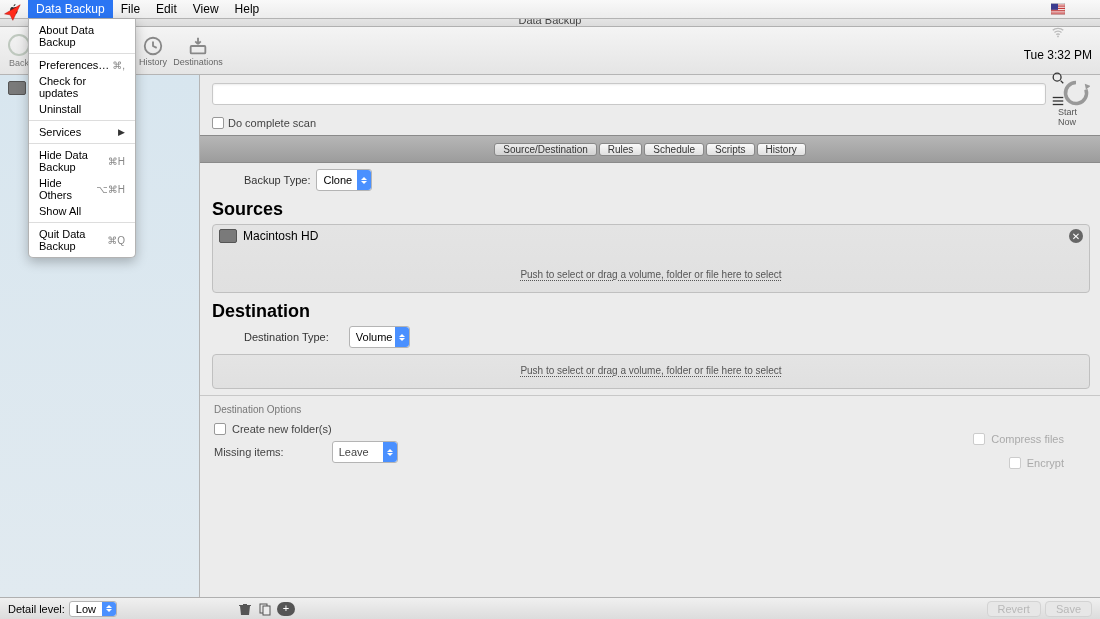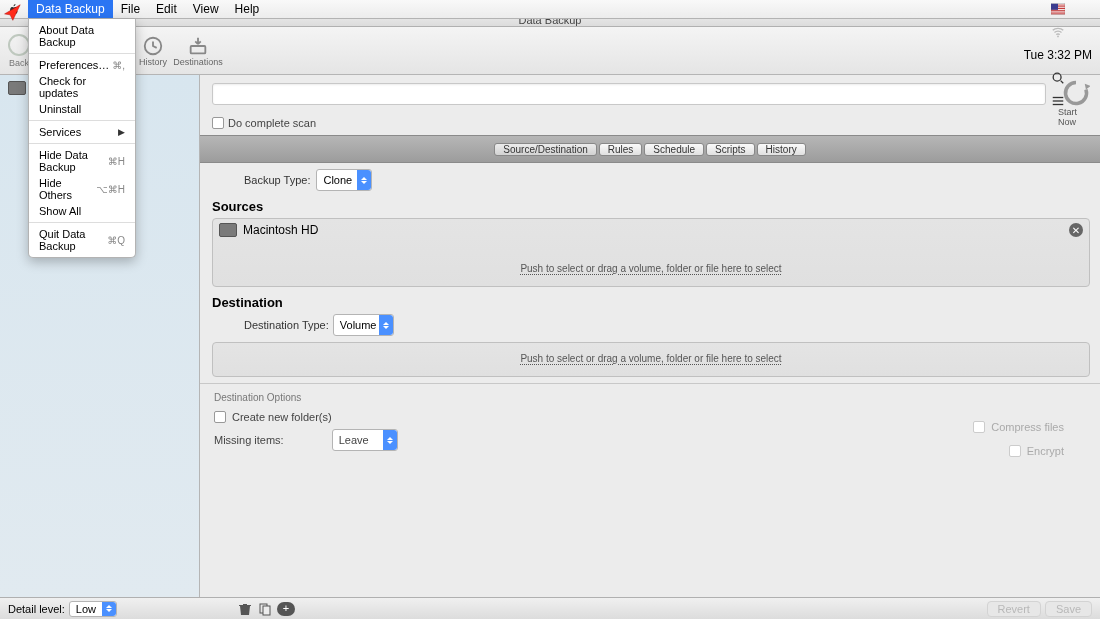--- a/index.html
+++ b/index.html
@@ -65,21 +65,21 @@
   .tab { background:linear-gradient(#fafafa,#e0e0e0); border:1px solid #888; border-radius:3px; padding:0 8px; font-size:10px; color:#333; height:13px; line-height:12px; cursor:default;}
   .tab.active { background:linear-gradient(#ececec,#d2d2d2);}
 
   .row-label { font-size:11px; color:#333;padding-left:32px; }
   .sel { position:relative; background:#fff; border:1px solid #b4b4b4; border-radius:3px; height:22px; display:inline-flex; align-items:center; padding:0 16px 0 6px; font-size:11px; min-width:56px;}
   .sel .arr { position:absolute; right:0; top:0; bottom:0; width:14px; background:#4a90ff; border-radius:0 3px 3px 0; display:flex; flex-direction:column; align-items:center; justify-content:center;}
   .sel .arr::before, .sel .arr::after { content:""; border-left:3px solid transparent; border-right:3px solid transparent; }
   .sel .arr::before { border-bottom:3px solid #fff; margin-bottom:1px;}
   .sel .arr::after { border-top:3px solid #fff;}
 
-  h4.section { font-size:13px; font-weight:bold; color:#000; margin-top:8px; margin-bottom:4px;}
+  h4.section { font-size:18px; font-weight:bold; color:#000; margin-top:8px; margin-bottom:4px;}
 
   .sources-box { background:linear-gradient(#e4e4e4,#e0e0e0); border:1px solid #c0c0c0; border-radius:4px; padding:4px 6px; position:relative; min-height:32px;}
   .sources-box .src-item { display:flex; align-items:center; gap:6px; font-size:12px; }
   .sources-box .src-item .drv { width:18px; height:14px; background:#7a7a7a; border-radius:2px; border:1px solid #555;}
   .sources-box .rm { position:absolute; top:4px; right:6px; width:14px; height:14px; border-radius:50%; background:#666; color:#fff; font-size:10px; display:flex; align-items:center; justify-content:center; cursor:pointer;}
 
   .drop-hint { margin-top:26px; text-align:center; font-size:10px; color:#555; text-decoration: underline dotted; text-underline-offset:2px; padding-bottom:8px;}
   .drop-hint.small-margin { margin-top:20px; }
 
   .dest-opts { border-top:1px solid #c8c8c8; margin-top:6px; margin-left:-12px; margin-right:-10px; padding:6px 14px 0 14px;}
@@ -315,21 +315,21 @@
     <div class="sources-box">
       <div class="src-item">
         <span class="drv"></span>
         <span>Macintosh HD</span>
       </div>
       <span class="rm">✕</span>
       <div class="drop-hint">Push to select or drag a volume, folder or file here to select</div>
     </div>
 
     <h4 class="section">Destination</h4>
-    <div style="display:flex; align-items:center; gap:4px; margin-top:0;">
+    <div style="display:flex; align-items:center; gap:20px; margin-top:0;">
       <span class="row-label">Destination Type:</span>
       <span class="sel">
         <span>Volume</span>
         <span class="arr"></span>
       </span>
     </div>
 
     <div class="sources-box" style="margin-top:6px; min-height:24px;">
       <div class="drop-hint small-margin" style="margin-top:6px;">Push to select or drag a volume, folder or file here to select</div>
     </div>

